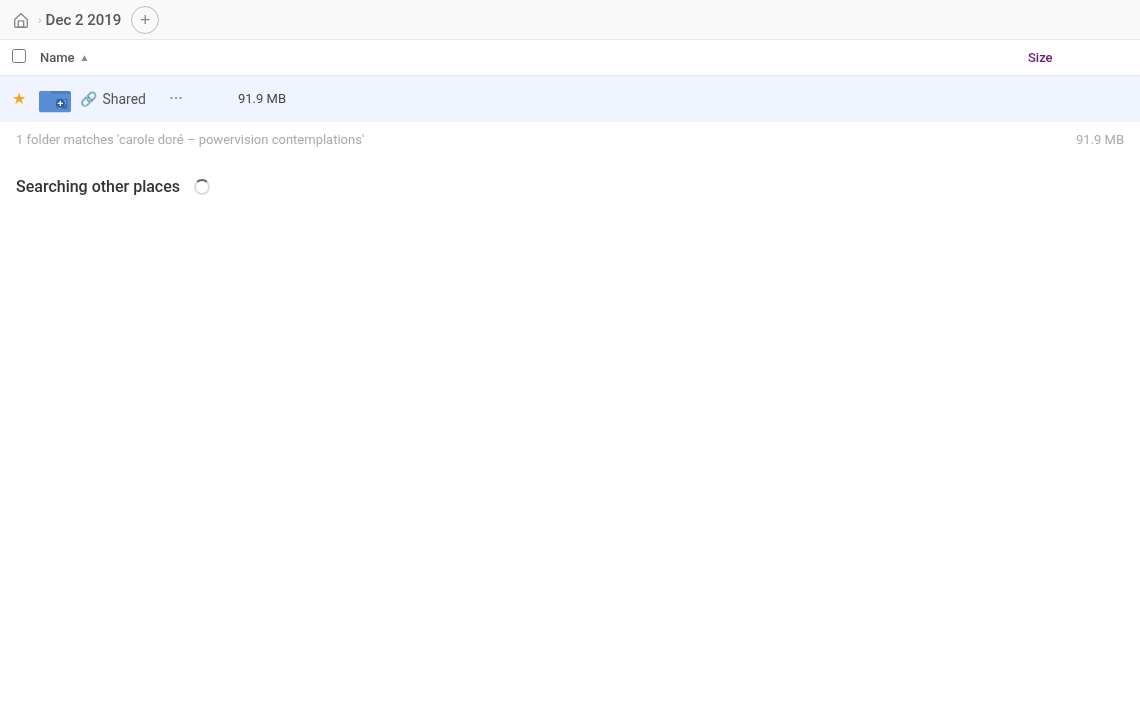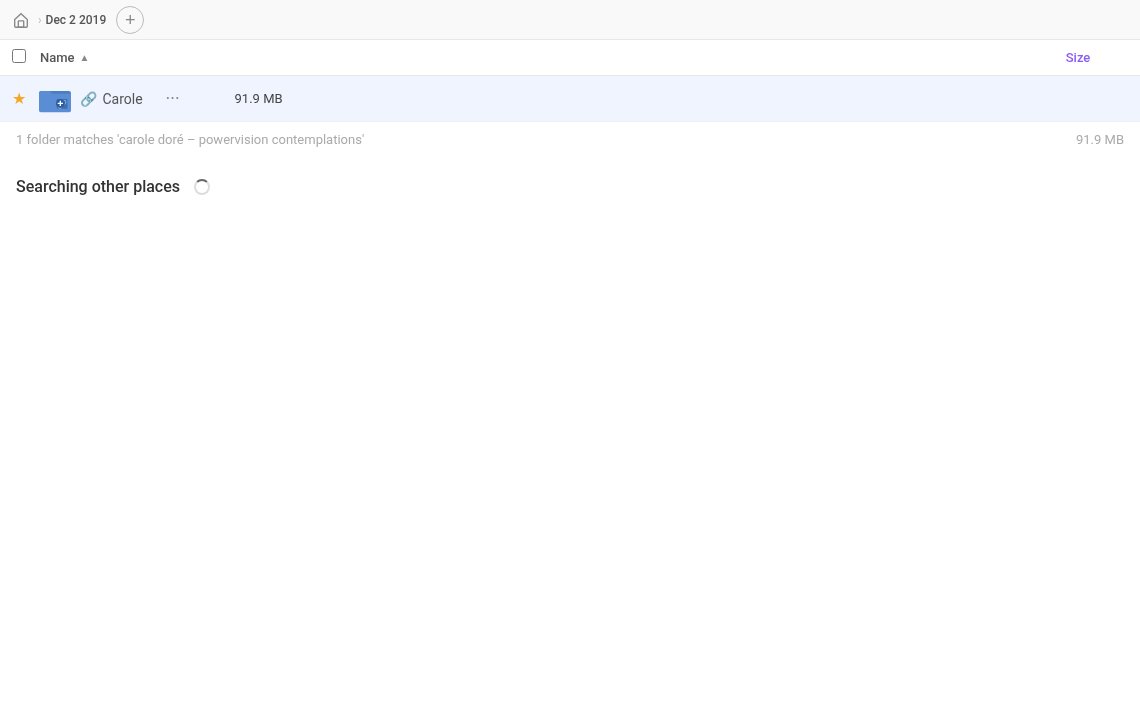--- a/index.html
+++ b/index.html
@@ -36,21 +36,21 @@
       color: #888;
     }
 
     .breadcrumb-sep {
       color: #bbb;
       margin: 0 4px;
       font-size: 12px;
     }
 
     .breadcrumb-label {
-      font-size: 12px;
+      font-size: 15px;
       color: #555;
       font-weight: 500;
     }
 
     .add-btn {
       display: flex;
       align-items: center;
       justify-content: center;
       width: 28px;
       height: 28px;
@@ -89,23 +89,23 @@
       gap: 5px;
     }
 
     .sort-arrow {
       font-size: 10px;
       color: #888;
     }
 
     .col-size {
       width: 100px;
-      text-align: center;
-      font-size: 13px;
-      color: #8b5cf6;
+      text-align: left;
+      font-size: 13px;
+      color: #701a75;
       font-weight: 500;
     }
 
     
     .file-row {
       display: flex;
       align-items: center;
       padding: 0 12px;
       height: 46px;
       border-bottom: 1px solid #f0f0f0;
@@ -256,21 +256,21 @@
 
       <rect x="20" y="15" width="12" height="11" rx="1.5" fill="#3a6db5"></rect>
       <text x="26" y="24" font-size="9" text-anchor="middle" fill="white" font-family="sans-serif">🔗</text>
 
       <circle cx="24" cy="20" r="5" fill="#2a5da5"></circle>
       <path d="M21 20 L27 20 M24 17 L24 23" stroke="white" stroke-width="1.5"></path>
     </svg>
   </div>
   <div class="shared-badge">
     <span class="link-icon">🔗</span>
-    <span>Carole</span>
+    <span>Shared</span>
   </div>
   <div class="more-btn">···</div>
   <div class="file-size">91.9 MB</div>
 </div>
 
 <div class="match-row">
   <span>1 folder matches 'carole doré – powervision contemplations'</span>
   <span class="match-size">91.9 MB</span>
 </div>
 

